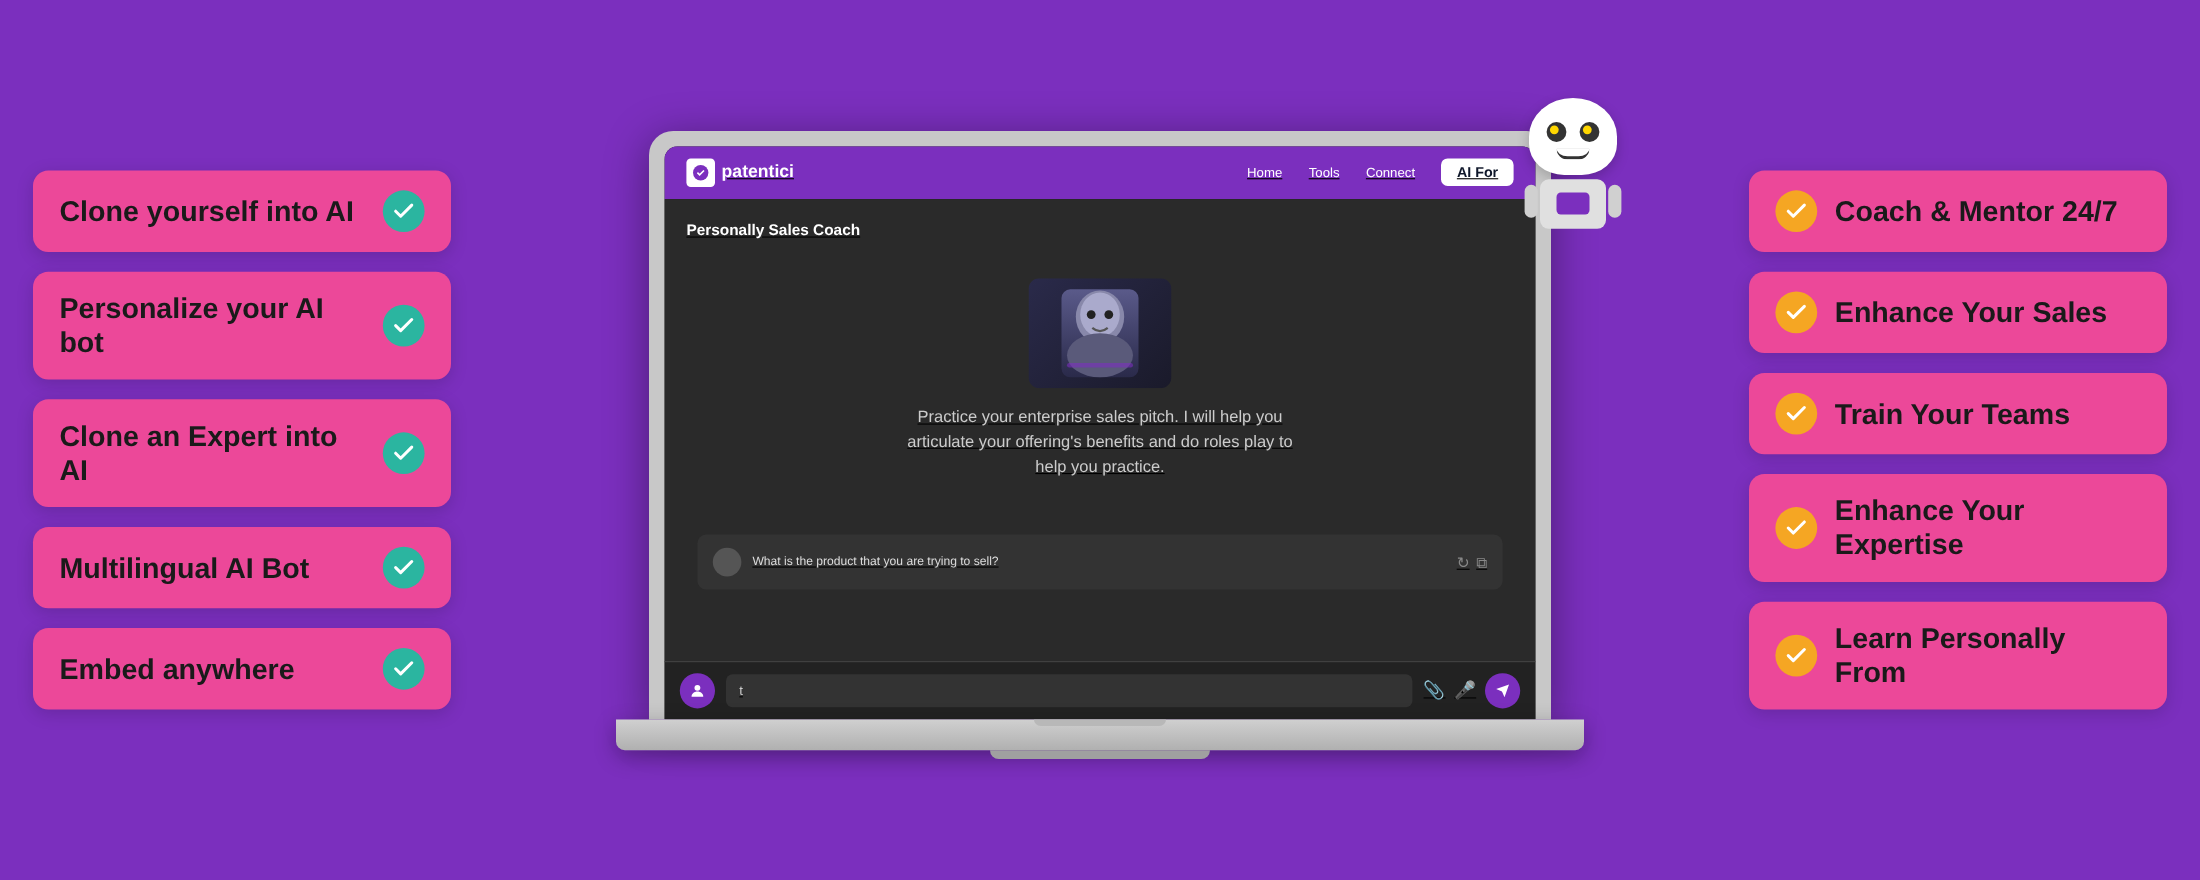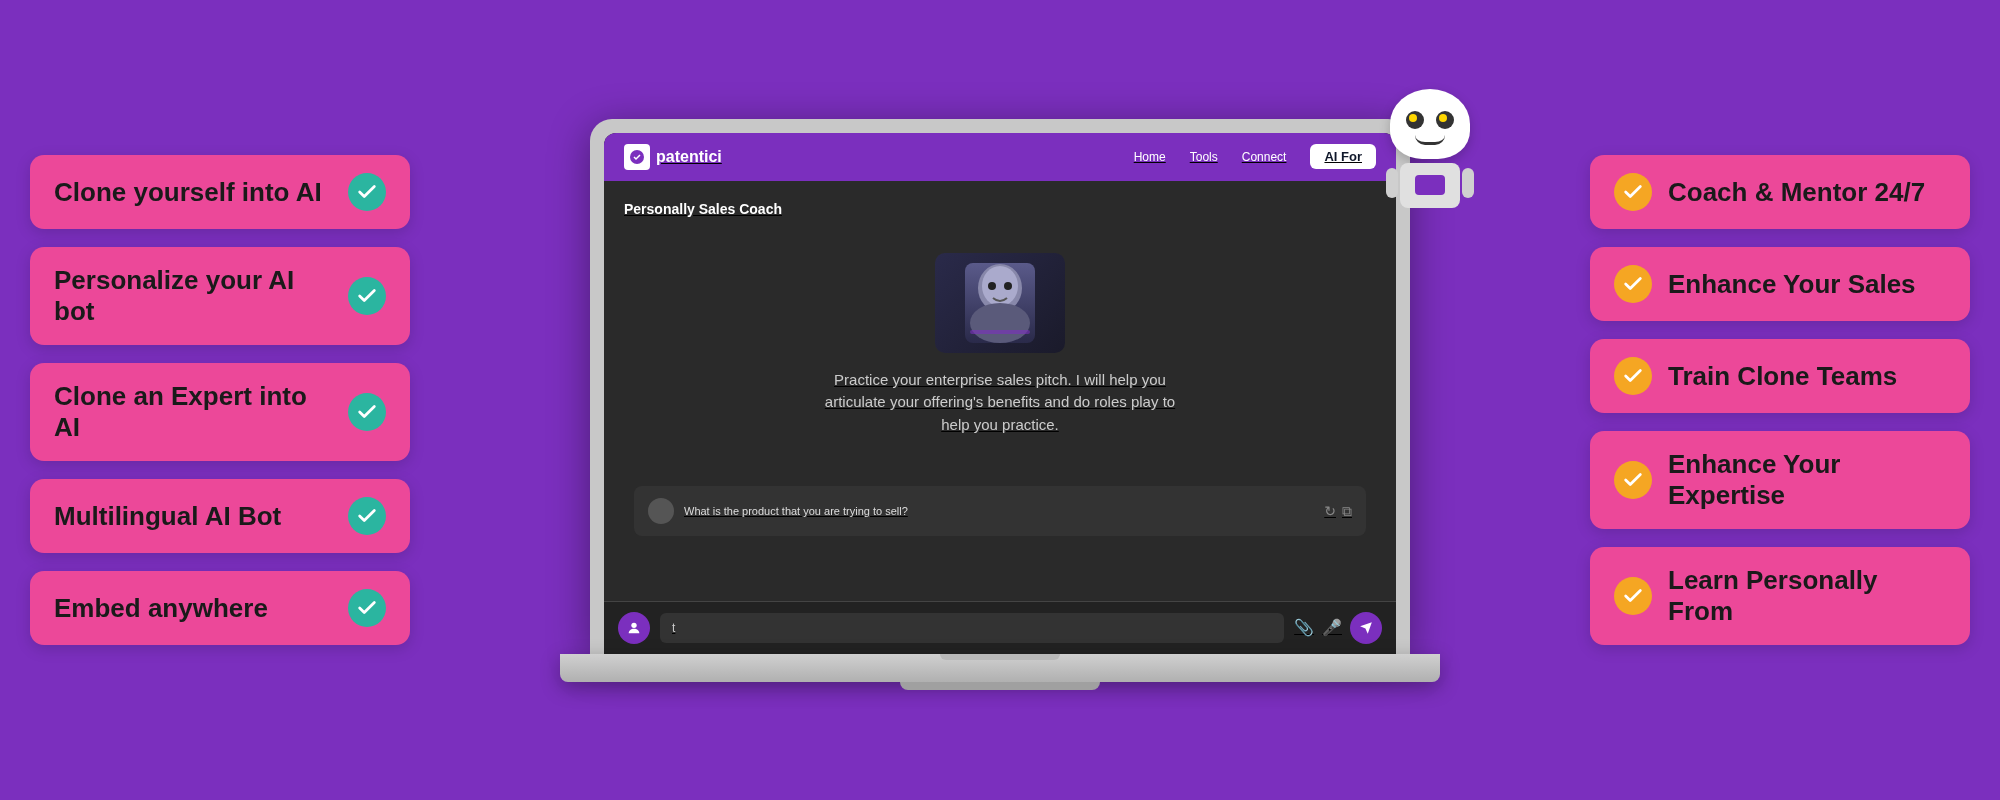--- a/index.html
+++ b/index.html
@@ -602,21 +602,21 @@
           </svg>
       </div>
       <span class="feature-label">Enhance Your Sales</span>
     </div>
     <div class="feature-item">
       <div class="check-circle-orange">
         <svg viewBox="0 0 24 24" class="check-svg">
             <polyline points="20 6 9 17 4 12"></polyline>
           </svg>
       </div>
-      <span class="feature-label">Train Clone Teams</span>
+      <span class="feature-label">Train Your Teams</span>
     </div>
     <div class="feature-item">
       <div class="check-circle-orange">
         <svg viewBox="0 0 24 24" class="check-svg">
             <polyline points="20 6 9 17 4 12"></polyline>
           </svg>
       </div>
       <span class="feature-label">Enhance Your Expertise</span>
     </div>
     <div class="feature-item">

